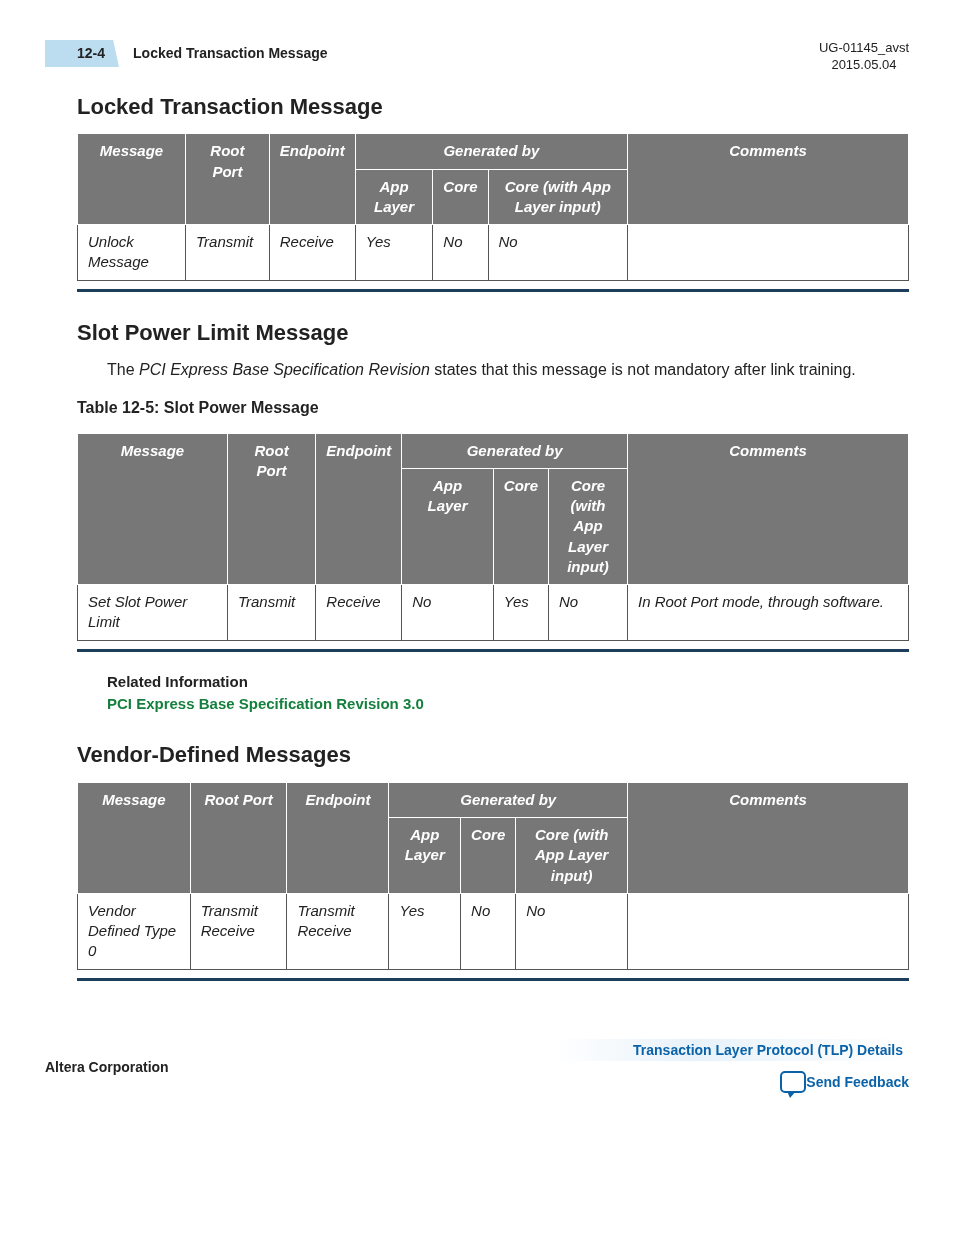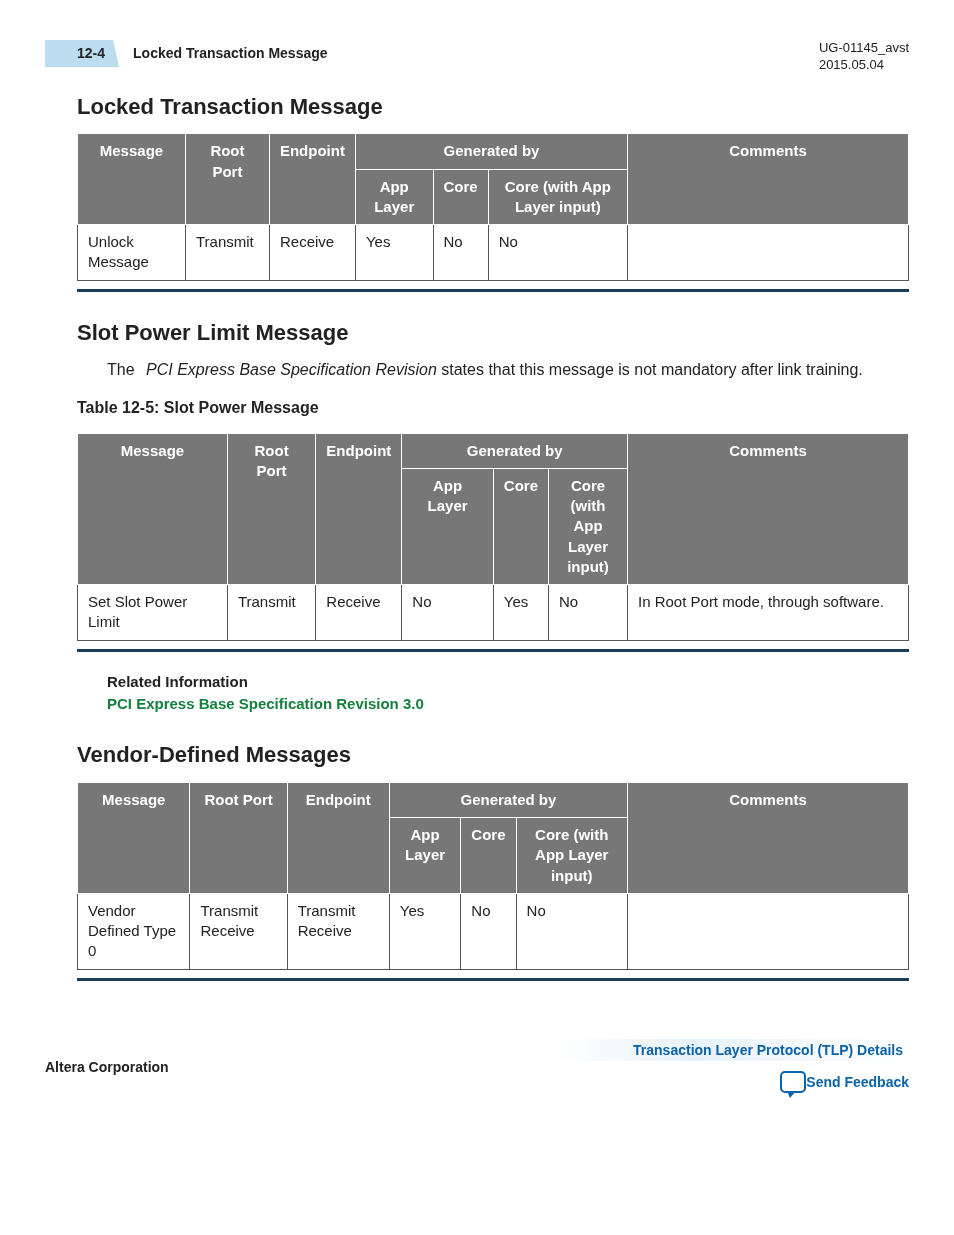--- a/index.html
+++ b/index.html
@@ -29,42 +29,42 @@
     font-weight: 700;
     font-size: 14px;
     position: relative;
     clip-path: polygon(0 0, 92% 0, 100% 100%, 0 100%);
   }
   .page-title-hdr {
     font-weight: 700;
     font-size: 14px;
   }
   .top-right {
-    text-align: left;
+    text-align: center;
     font-size: 13px;
     line-height: 1.3;
   }
   h2.section-heading {
     font-size: 22px;
     font-weight: 700;
     margin: 0 0 12px 0;
     padding-left: 32px;
   }
   .table-caption {
     font-size: 16px;
     font-weight: 700;
     margin: 0 0 14px 0;
     padding-left: 32px;
   }
   .body-para {
     padding-left: 62px;
     margin: 0 0 16px 0;
     font-size: 16px;
   }
-  .body-para em { font-style: italic; margin-left: 7px; }
+  .body-para em { font-style: italic; }
   .related-block {
     padding-left: 62px;
     margin-top: 14px;
     margin-bottom: 26px;
   }
   .related-title {
     font-weight: 700;
     font-size: 15px;
   }
   .related-link {
@@ -79,20 +79,21 @@
     border-collapse: collapse;
     margin-bottom: 8px;
     font-size: 15px;
   }
   table.spec-table th,
   table.spec-table td {
     border: 1px solid #444;
     padding: 7px 10px;
     vertical-align: top;
     text-align: left;
+    font-style: italic;
   }
   table.spec-table th {
     background: #777;
     color: #fff;
     font-weight: 700;
     text-align: center;
     border-color: #fff;
   }
   table.spec-table tbody td {
     border-color: #555;

